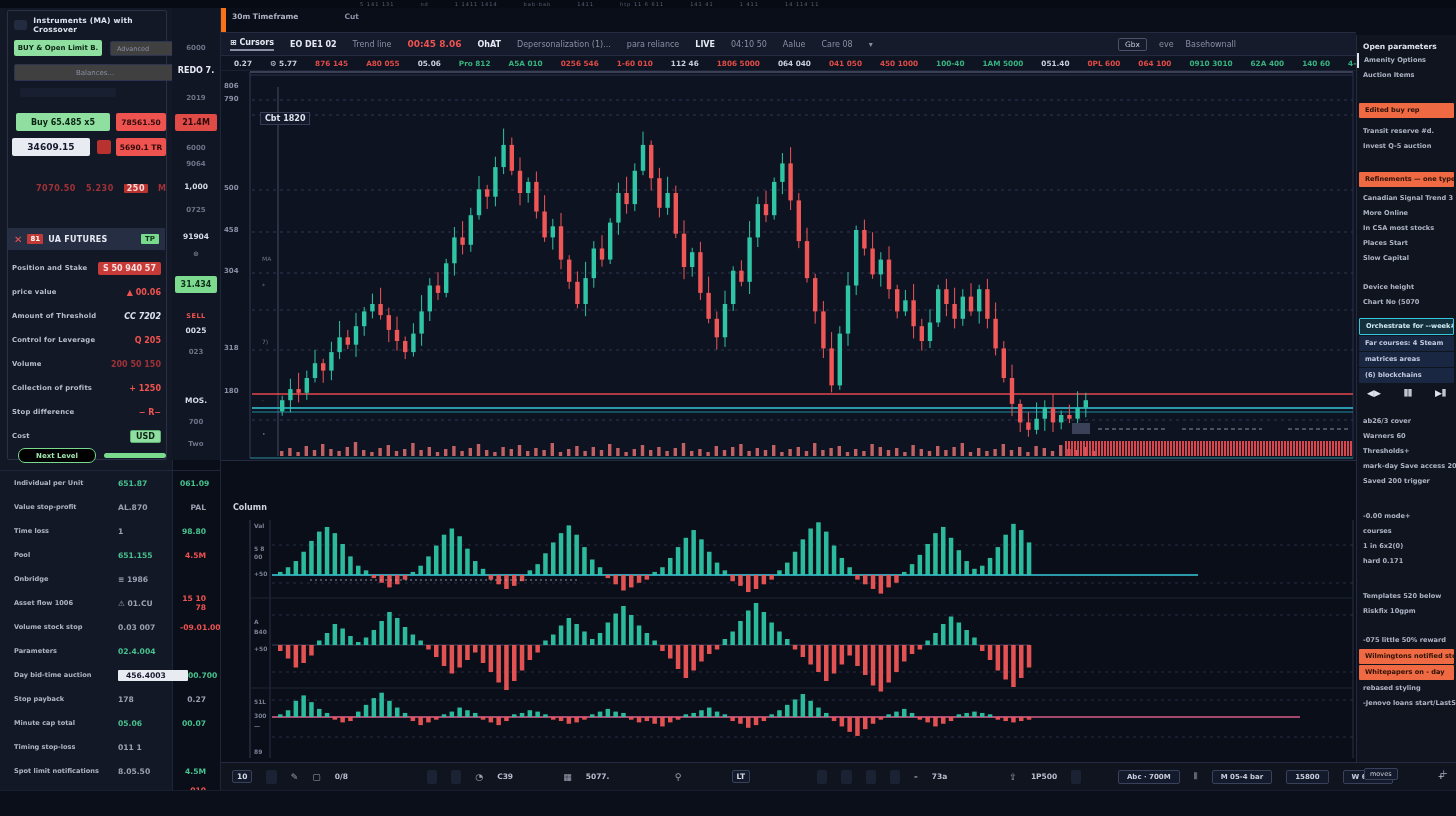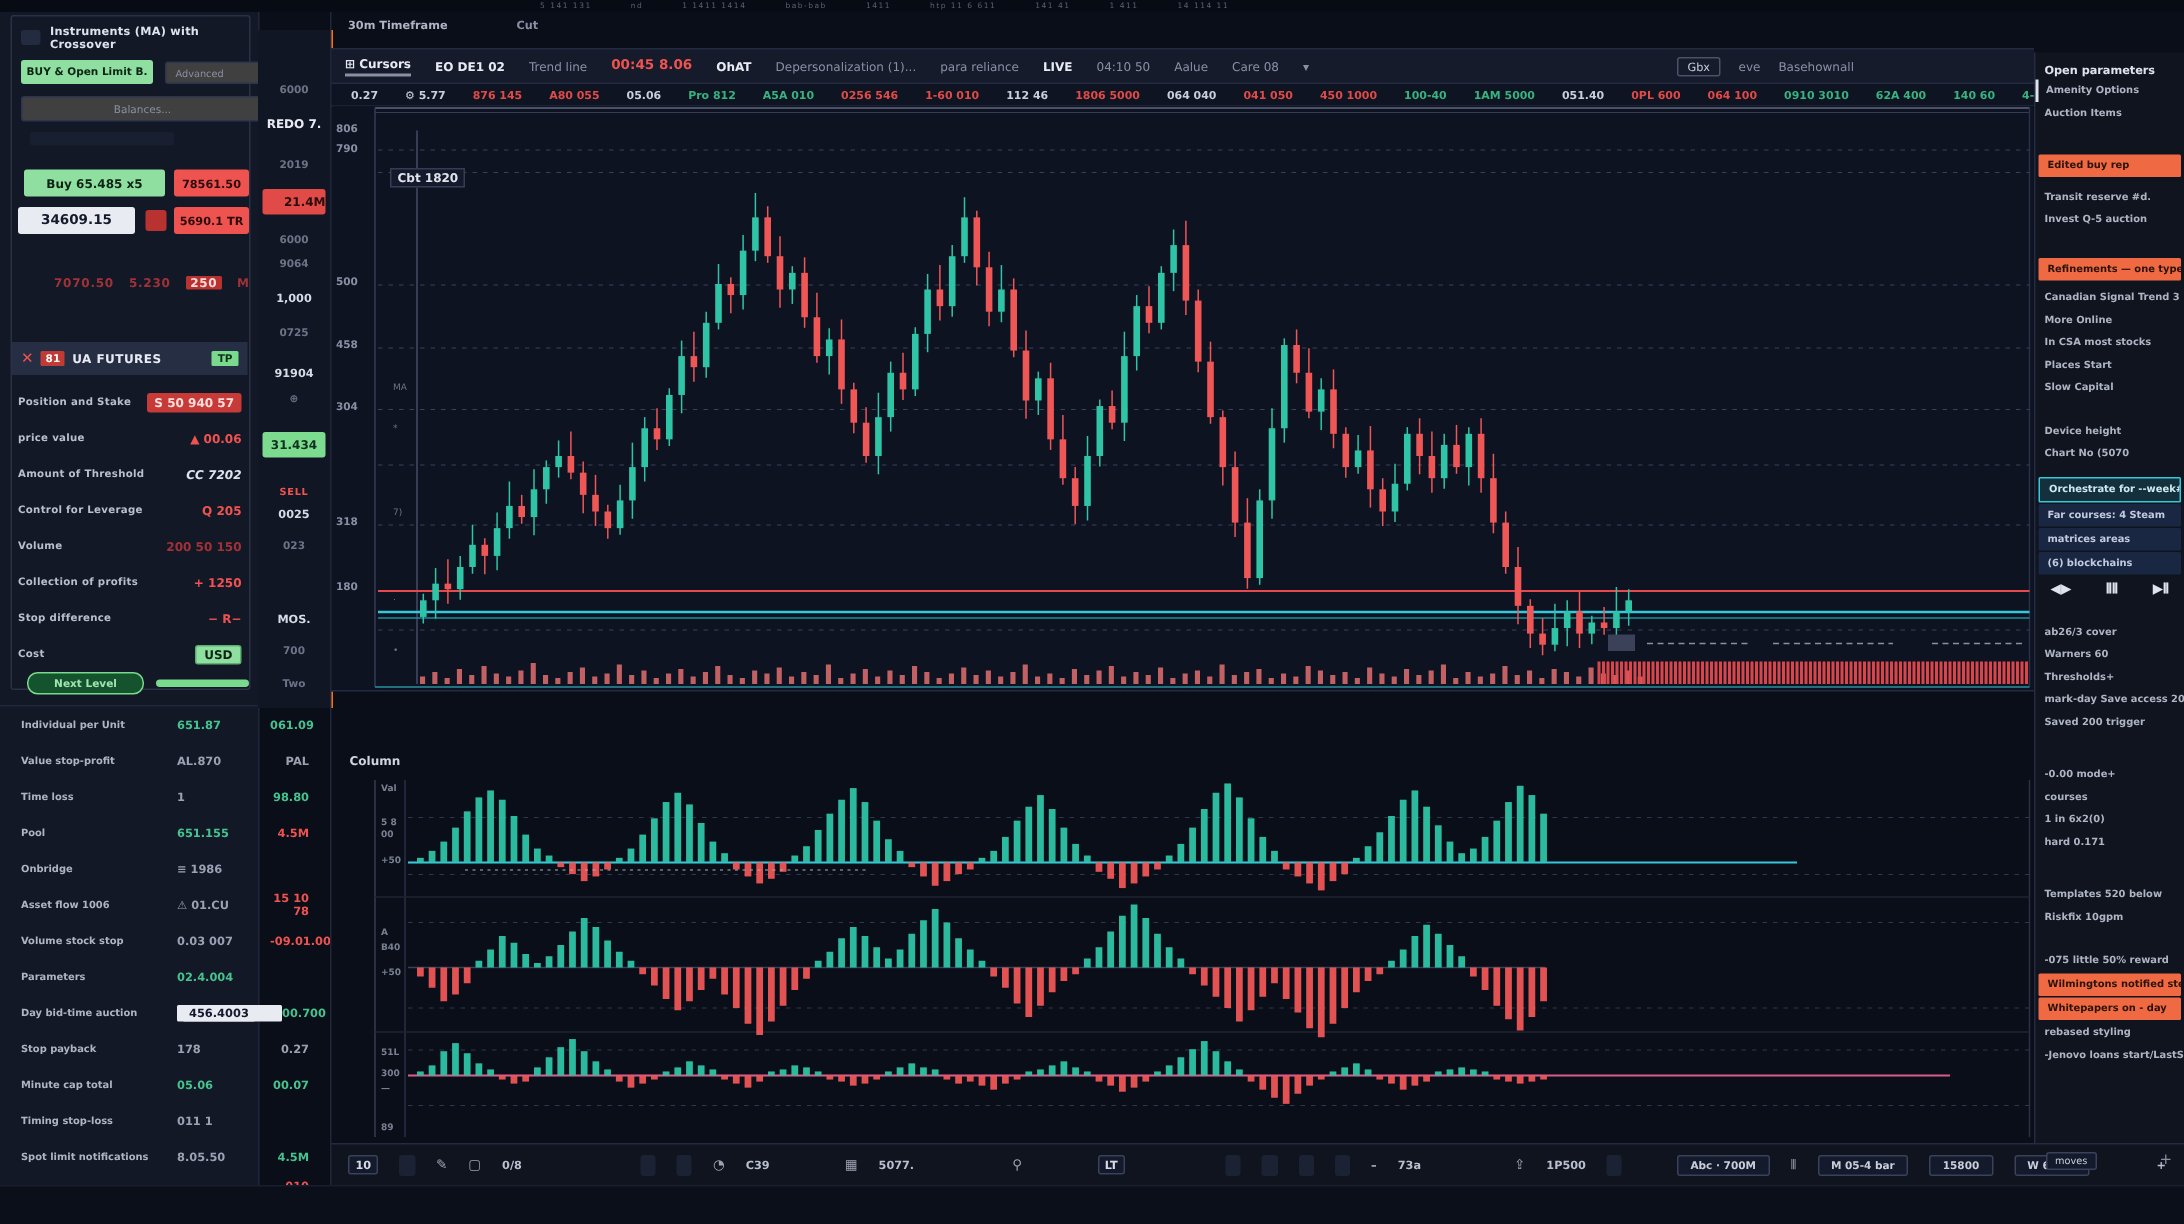--- a/index.html
+++ b/index.html
@@ -29,32 +29,32 @@
   #lp-sechead .b2{background:#79d98c;color:#11301c;font-size:7px;padding:1px 4px;border-radius:1px;font-weight:bold;margin-left:auto;}
   #lp-form{position:absolute;left:8px;top:248px;width:157px;}
   .frow{height:24px;display:flex;align-items:center;justify-content:space-between;padding:0 4px;}
   .frow .fl{font-size:6.8px;color:#b9bfce;font-weight:bold;letter-spacing:.2px;}
   .fv{font-size:8px;font-weight:bold;}
   .fv.red{color:#ef5350;}
   .fv.darkred{color:#a03237;}
   .fv.white{color:#dfe3ee;font-style:italic;}
   .fv.redbadge{background:#c63b38;color:#ffdede;padding:2px 5px;border-radius:2px;}
   .fv.greenbadge{background:#8fe0a0;color:#0d2415;padding:1px 5px;border-radius:2px;border:1px solid #5fae72;}
-  #lp-next{position:absolute;left:18px;top:440px;width:76px;height:13px;border:1px solid #79d98c;border-radius:7px;background:#14532d;color:#9fe6ae;font-size:7px;font-weight:bold;display:flex;align-items:center;justify-content:center;}
+  #lp-next{position:absolute;left:18px;top:440px;width:76px;height:13px;border:1px solid #79d98c;border-radius:7px;background:#000000;color:#9fe6ae;font-size:7px;font-weight:bold;display:flex;align-items:center;justify-content:center;}
   #lp-bar{position:absolute;left:104px;top:445px;width:62px;height:5px;background:#79d98c;border-radius:3px;}
   #lp-table{position:absolute;left:0;top:462px;width:220px;border-top:1px solid #20263a;}
   .trow{height:24px;display:flex;align-items:center;padding:0 14px 0 14px;box-sizing:border-box;}
   .trow .tl{flex:0 0 104px;font-size:6.6px;color:#aeb4c4;font-weight:bold;}
   .trow .tv1{flex:0 0 62px;font-size:7.6px;font-weight:bold;text-align:left;}
   .trow .tv2{flex:1;font-size:7.6px;font-weight:bold;text-align:right;}
   .c-g{color:#46c28e;} .c-r{color:#ef5350;} .c-d{color:#9ba1b2;}
   .c-box{background:#e9ebf2;color:#14192b;padding:1px 4px;border-radius:1px;}
   #lp-select{position:absolute;left:18px;top:795px;font-size:7px;color:#8a90a4;font-weight:bold;}
   
-  #ladder{left:172px;top:20px;width:48px;height:452px;background:#111624;border-right:2px solid #f97316;}
+  #ladder{left:172px;top:8px;width:48px;height:452px;background:#111624;border-right:6px solid #f97316;}
   .lad{position:absolute;width:100%;text-align:center;font-weight:bold;}
   .lad.d{color:#6d7487;font-size:7px;}
   .lad.w{color:#d7dbe6;font-size:7.5px;}
   .lad.w2{color:#e8ebf4;font-size:8px;}
   .lad.rt{color:#ef5350;font-size:6.5px;letter-spacing:.5px;}
   .lad.red{left:3px;width:42px;background:#e14b47;color:#2b0b0b;font-size:8px;border-radius:2px;padding:4px 0;}
   .lad.green{left:3px;width:42px;background:#7ddb90;color:#11301c;font-size:8px;border-radius:2px;padding:4px 0;}
   
   #maintabs{left:232px;top:12px;display:flex;gap:46px;}
   #maintabs .mt{font-size:7.5px;color:#aeb4c4;font-weight:bold;}
@@ -249,21 +249,21 @@
       </div>
     </div>
   <div id="lp-select">Select</div>
 
 </div>
 
 <div id="ladder" class="abs">
     <div class="lad d" style="top: 36px;">6000</div>
     <div class="lad w2" style="top: 58px;">REDO 7.</div>
     <div class="lad d" style="top: 86px;">2019</div>
-    <div class="lad red" style="top: 106px; text-align: right;">21.4M</div>
+    <div class="lad red" style="top: 106px;">21.4M</div>
     <div class="lad d" style="top: 136px;">6000</div>
     <div class="lad d" style="top: 152px;">9064</div>
     <div class="lad w" style="top: 174px;">1,000</div>
     <div class="lad d" style="top: 198px;">0725</div>
     <div class="lad w" style="top: 224px;">91904</div>
     <div class="lad d" style="top: 242px;">⊕</div>
     <div class="lad green" style="top: 268px;">31.434</div>
     <div class="lad rt" style="top: 304px;">SELL</div>
     <div class="lad w" style="top: 318px;">0025</div>
     <div class="lad d" style="top: 340px;">023</div>

